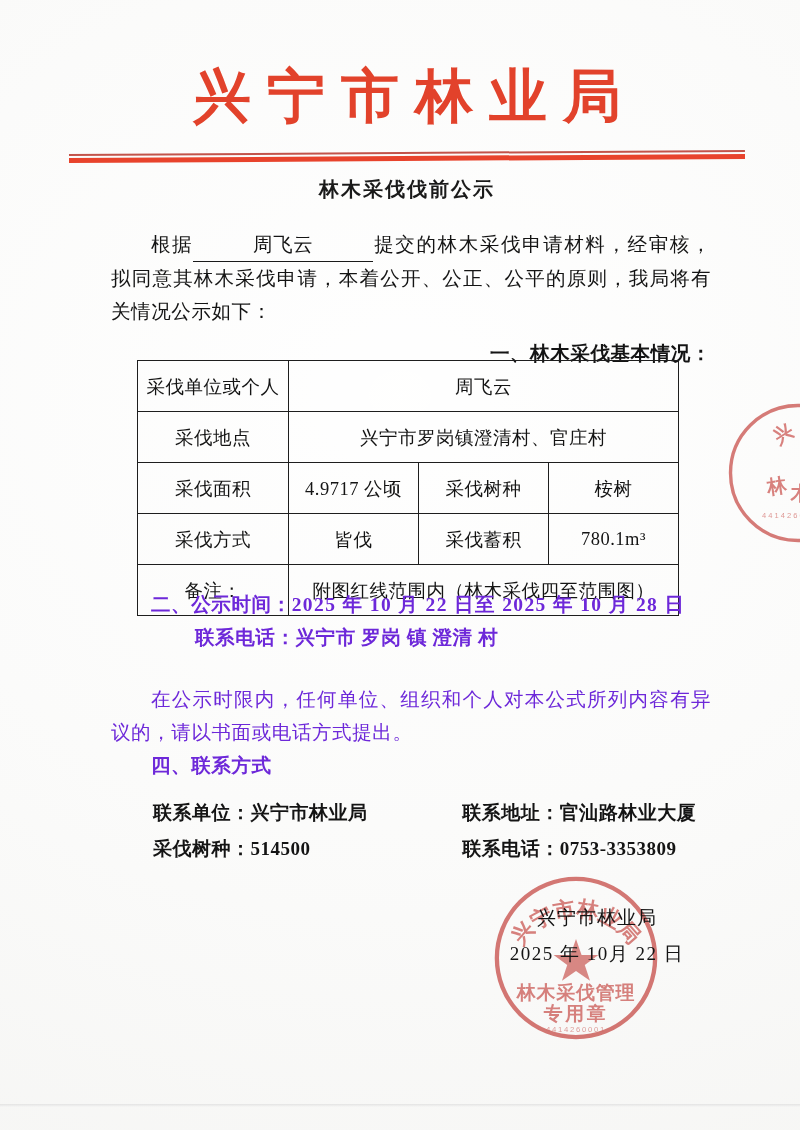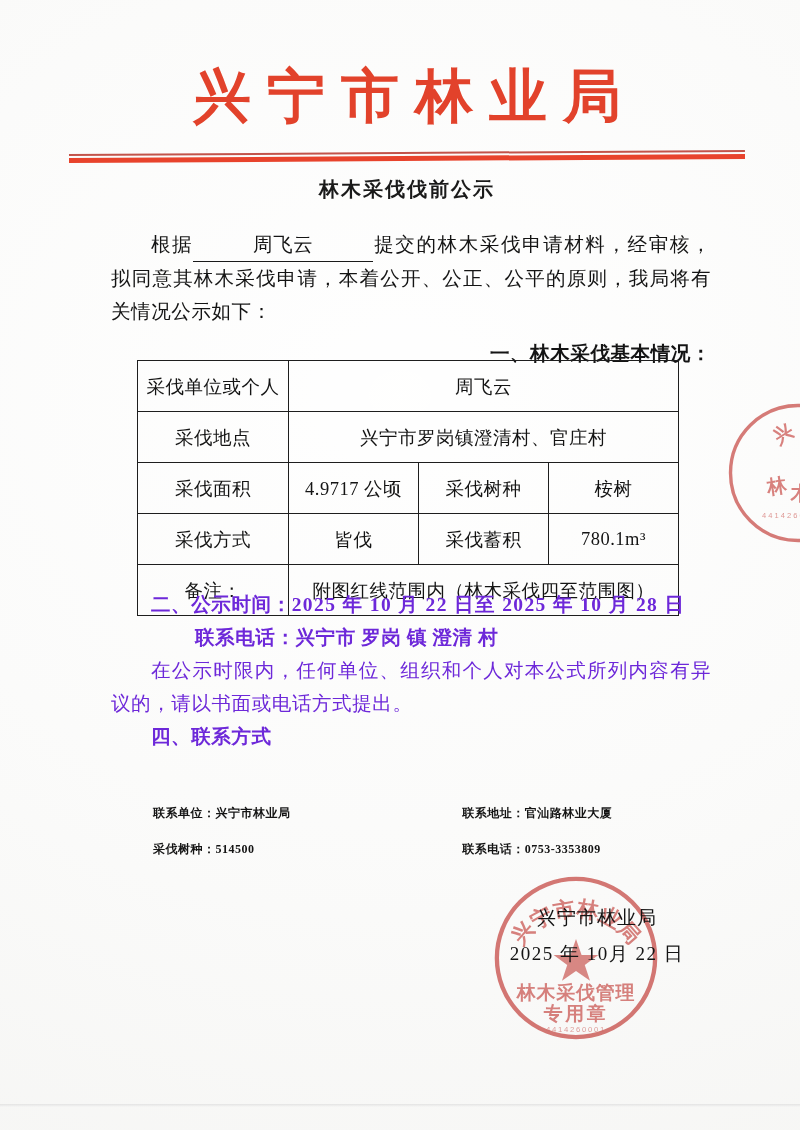--- a/index.html
+++ b/index.html
@@ -165,30 +165,31 @@
     font-weight: bold;
   }
   .lower .sub-line {
     text-indent: 84px;
     font-weight: bold;
   }
   .lower .plain {
     text-indent: 40px;
     font-weight: normal;
     text-align: justify;
+    margin-top: 29px;
   }
   .lower .nospace { letter-spacing: 1.4px; }
 
   
   .contact {
     position: absolute;
     left: 146px;
     top: 795px;
     width: 560px;
-    font-size: 12px;
+    font-size: 19px;
     color: #141414;
     line-height: 36px;
     letter-spacing: 0.5px;
   }
   .contact-row {
     display: flex;
   }
   .contact-col-a { width: 300px; font-weight: bold; }
   .contact-col-b { width: 260px; font-weight: bold; margin-left: 20px; }
   .contact-val { font-weight: bold; }

